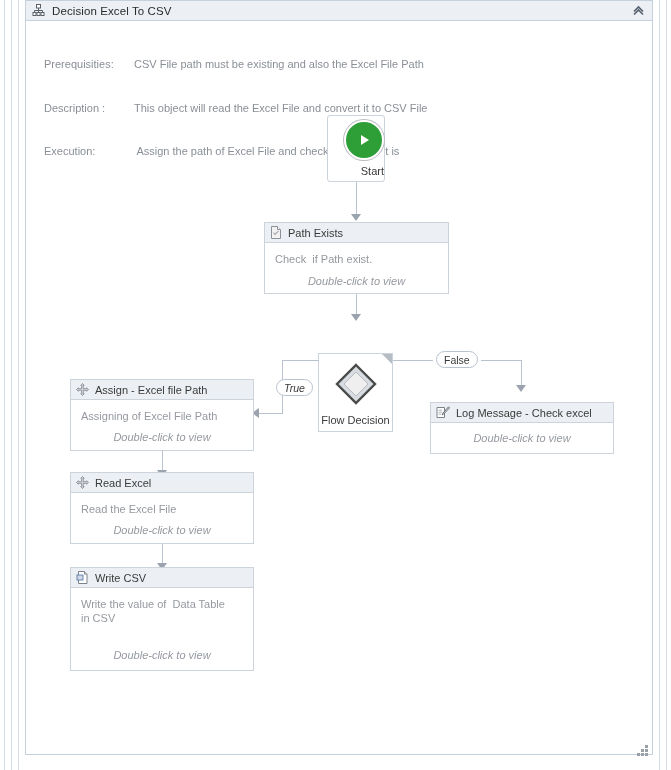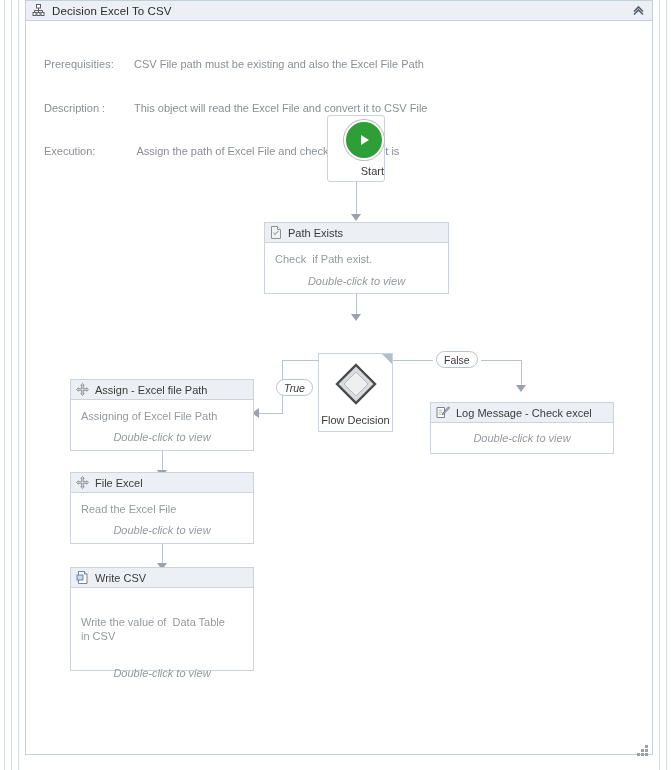--- a/index.html
+++ b/index.html
@@ -363,21 +363,21 @@
   <div class="conn-v" style="left:162px; top:451px; height:22px;"></div>
   <div class="arrow-down" style="left:157px; top:470px;"></div>
 
   <div class="node" style="left:70px; top:472px; width:184px; height:72px;">
     <div class="node-head">
       <span style="display:flex;">
         <svg width="13" height="13" viewBox="0 0 13 13">
           <path d="M6.5 0.5 L8.2 2.4 L7.3 2.4 L7.3 5.7 L10.6 5.7 L10.6 4.8 L12.5 6.5 L10.6 8.2 L10.6 7.3 L7.3 7.3 L7.3 10.6 L8.2 10.6 L6.5 12.5 L4.8 10.6 L5.7 10.6 L5.7 7.3 L2.4 7.3 L2.4 8.2 L0.5 6.5 L2.4 4.8 L2.4 5.7 L5.7 5.7 L5.7 2.4 L4.8 2.4 Z" fill="#dcdee1" stroke="#7d838b" stroke-width="0.8"></path>
         </svg>
       </span>
-      <span class="node-head-title">File Excel</span>
+      <span class="node-head-title">Read Excel</span>
     </div>
     <div class="node-body" style="height:68px;">
       <div class="node-desc">Read the Excel File</div>
       <div class="node-hint" style="top:31px;">Double-click to view</div>
     </div>
   </div>
 
   <div class="conn-v" style="left:162px; top:544px; height:22px;"></div>
   <div class="arrow-down" style="left:157px; top:563px;"></div>
 
@@ -385,21 +385,21 @@
     <div class="node-head">
       <span style="display:flex;">
         <svg width="13" height="13" viewBox="0 0 13 13">
           <path d="M2.5 0.5 L8.5 0.5 L11 3 L11 12.5 L2.5 12.5 Z" fill="#ffffff" stroke="#7d838b"></path>
           <path d="M8.5 0.5 L8.5 3 L11 3" fill="#eef1f6" stroke="#7d838b"></path>
           <rect x="1" y="4" width="6" height="5" fill="#cfd9ea" stroke="#5c7ba8" stroke-width="0.9"></rect>
         </svg>
       </span>
       <span class="node-head-title">Write CSV</span>
     </div>
-    <div class="node-body" style="height:83px;margin-top:18px;">
+    <div class="node-body" style="height:83px;">
       <div class="node-desc" style="width:150px;">Write the value of  Data Table in CSV</div>
       <div class="node-hint" style="top:61px;">Double-click to view</div>
     </div>
   </div>
 
   <div class="node" style="left:430px; top:390px; width:184px; height:52px;margin-top:12px;">
     <div class="node-head">
       <span style="display:flex;">
         <svg width="14" height="13" viewBox="0 0 14 13">
           <path d="M1 1.5 L8.5 1.5 L8.5 11.5 L1 11.5 Z" fill="#ffffff" stroke="#7d838b"></path>

